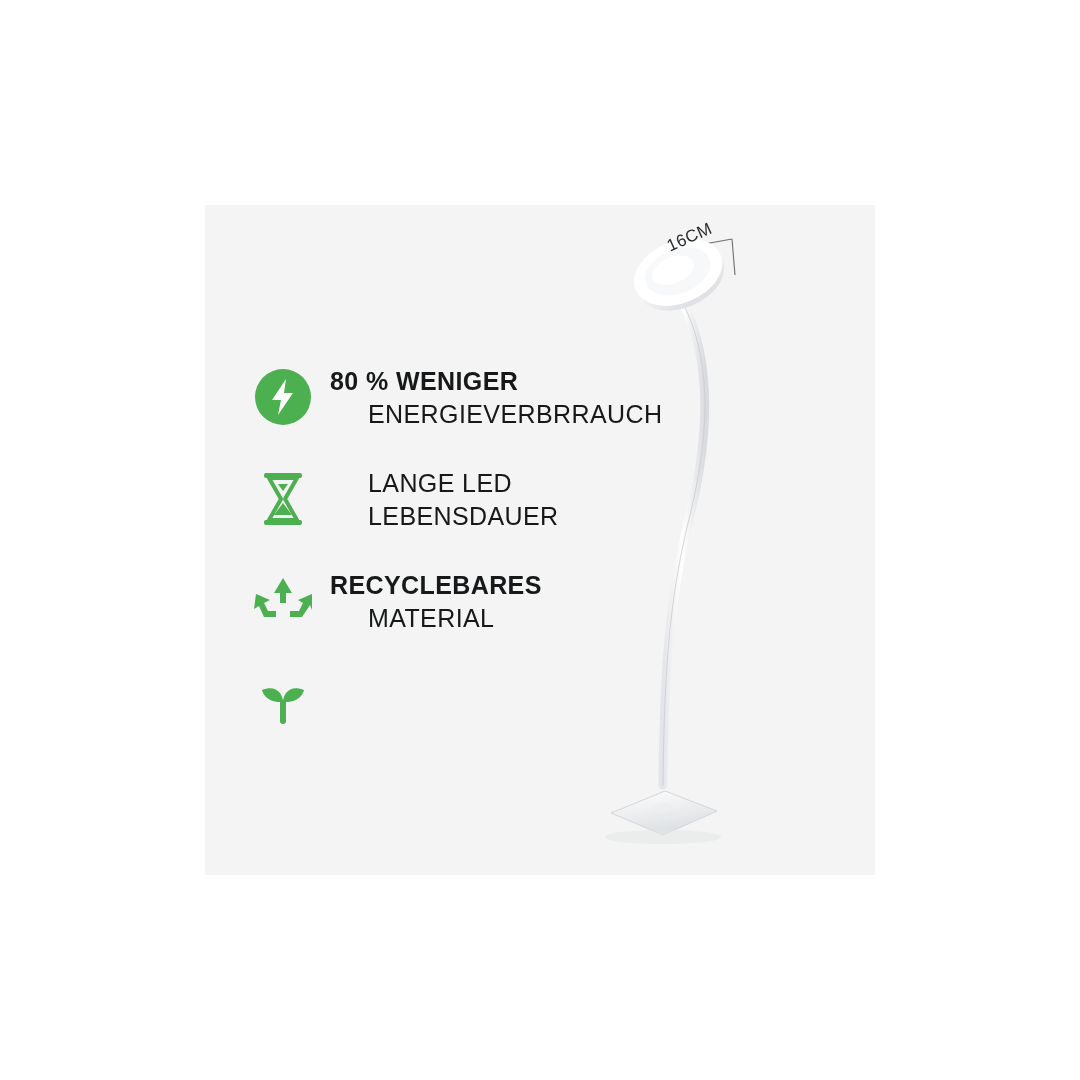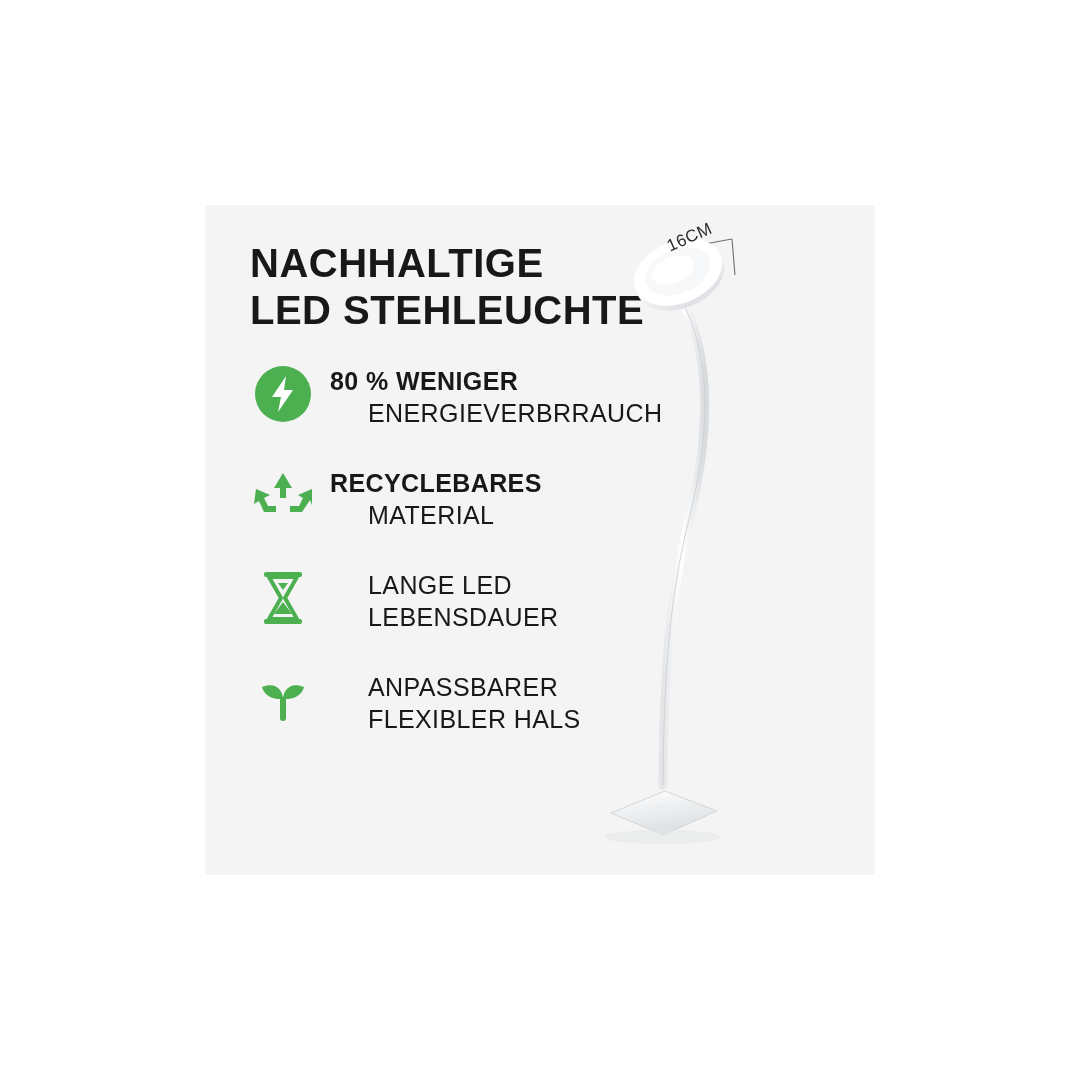--- a/index.html
+++ b/index.html
@@ -48,21 +48,21 @@
 
   
   .features {
     position: absolute;
     left: 250px;
     top: 358px;
     width: 420px;
   }
   .feature {
     display: flex;
-    align-items: center;
+    align-items: flex-end;
     margin-bottom: 30px;
     min-height: 72px;
   }
   .feature .icon {
     width: 66px;
     min-width: 66px;
     height: 66px;
     display: flex;
     align-items: center;
     justify-content: center;
@@ -100,37 +100,49 @@
     transform-origin: left top;
   }
 </style>
 </head>
 <body>
 
 <div class="canvas">
 
   <div class="panel"></div>
 
-  <div class="headline">
-    <span>NACHHALTIGE</span>
-    <span class="l2">LED STEHLEUCHTE</span>
-  </div>
 
   <div class="features">
 
     <div class="feature">
       <span class="icon">
         <svg width="62" height="62" viewBox="0 0 62 62">
           <circle cx="31" cy="31" r="28" fill="#4caf50"></circle>
           <path d="M34 13 L20 34 L29 34 L26 49 L41 27 L32 27 Z" fill="#ffffff"></path>
         </svg>
       </span>
       <span class="txt">
         <span class="b">80 % WENIGER</span><br>
         <span class="n">ENERGIEVERBRRAUCH</span>
+      </span>
+    </div>
+
+    <div class="feature">
+      <span class="icon">
+        <svg width="58" height="62" viewBox="0 0 58 62">
+          <rect x="10" y="5" width="38" height="5" rx="2" fill="#4caf50"></rect>
+          <rect x="10" y="52" width="38" height="5" rx="2" fill="#4caf50"></rect>
+          <path d="M15 10 L43 10 L31 31 L43 52 L15 52 L27 31 Z" fill="none" stroke="#4caf50" stroke-width="4" stroke-linejoin="round"></path>
+          <path d="M20 47 L38 47 L29 35 Z" fill="#4caf50"></path>
+          <path d="M24 16 L34 16 L29 23 Z" fill="#4caf50"></path>
+        </svg>
+      </span>
+      <span class="txt">
+        <span class="n">LANGE LED</span><br>
+        <span class="n">LEBENSDAUER</span>
       </span>
     </div>
 
     <div class="feature">
       <span class="icon">
         <svg width="64" height="58" viewBox="0 0 64 58">
           <g fill="#4caf50">
             <path d="M32 6 L41 21 L35 21 L35 31 L29 31 L29 21 L23 21 Z"></path>
             <path d="M13 45 L8 34 L3 37 L5 22 L19 28 L13 31 L17 39 L25 39 L25 45 Z"></path>
             <path d="M51 45 L59 33 L61 38 L61 22 L47 28 L52 31 L48 39 L39 39 L39 45 Z"></path>
@@ -138,47 +150,27 @@
         </svg>
       </span>
       <span class="txt">
         <span class="b">RECYCLEBARES</span><br>
         <span class="n">MATERIAL</span>
       </span>
     </div>
 
     <div class="feature">
       <span class="icon">
-        <svg width="58" height="62" viewBox="0 0 58 62">
-          <rect x="10" y="5" width="38" height="5" rx="2" fill="#4caf50"></rect>
-          <rect x="10" y="52" width="38" height="5" rx="2" fill="#4caf50"></rect>
-          <path d="M15 10 L43 10 L31 31 L43 52 L15 52 L27 31 Z" fill="none" stroke="#4caf50" stroke-width="4" stroke-linejoin="round"></path>
-          <path d="M20 47 L38 47 L29 35 Z" fill="#4caf50"></path>
-          <path d="M24 16 L34 16 L29 23 Z" fill="#4caf50"></path>
-        </svg>
-      </span>
-      <span class="txt">
-        <span class="n">LANGE LED</span><br>
-        <span class="n">LEBENSDAUER</span>
-      </span>
-    </div>
-
-    <div class="feature">
-      <span class="icon">
         <svg width="62" height="58" viewBox="0 0 62 58">
           <g fill="#4caf50">
             <path d="M31 28 C31 28 14 30 10 16 C24 10 31 20 31 28 Z"></path>
             <path d="M31 28 C31 28 48 30 52 16 C38 10 31 20 31 28 Z"></path>
             <rect x="28" y="26" width="6" height="24" rx="3"></rect>
           </g>
         </svg>
-      </span>
-      <span class="txt">
-        <span class="n">ANPASSBARER</span><br>
-        <span class="n">FLEXIBLER HALS</span>
       </span>
     </div>
 
   </div>
 
   <div class="lamp-wrap">
     <svg width="290" height="640" viewBox="0 0 290 640">
       <defs>
         <linearGradient id="shadeGrad" x1="0" y1="0" x2="0.3" y2="1">
           <stop offset="0%" stop-color="#ffffff"></stop>

